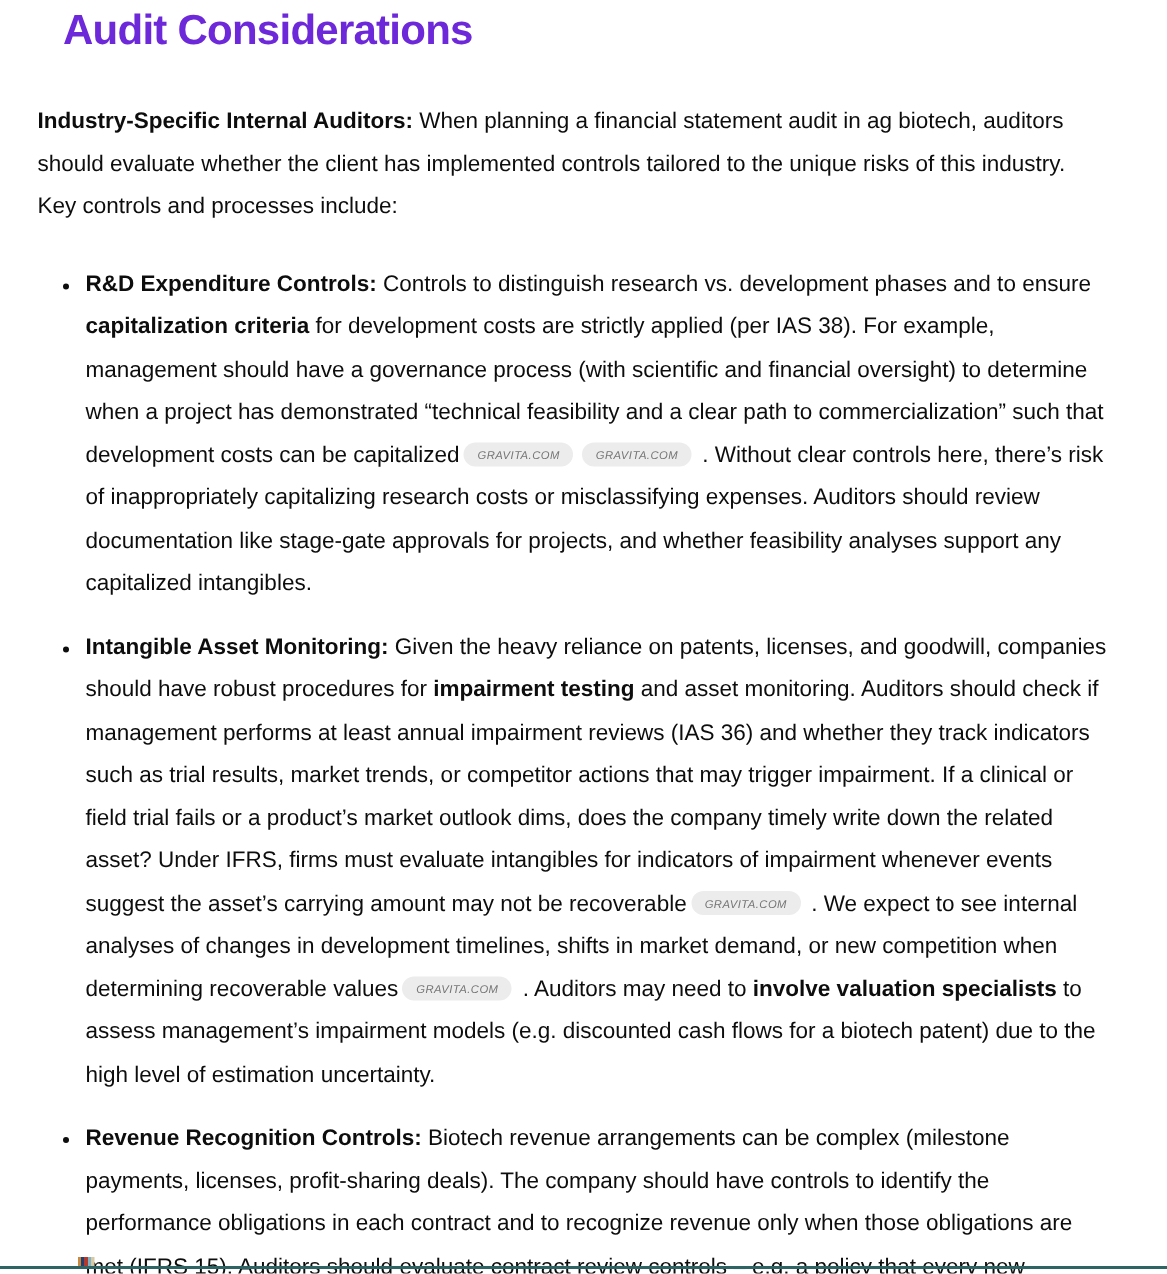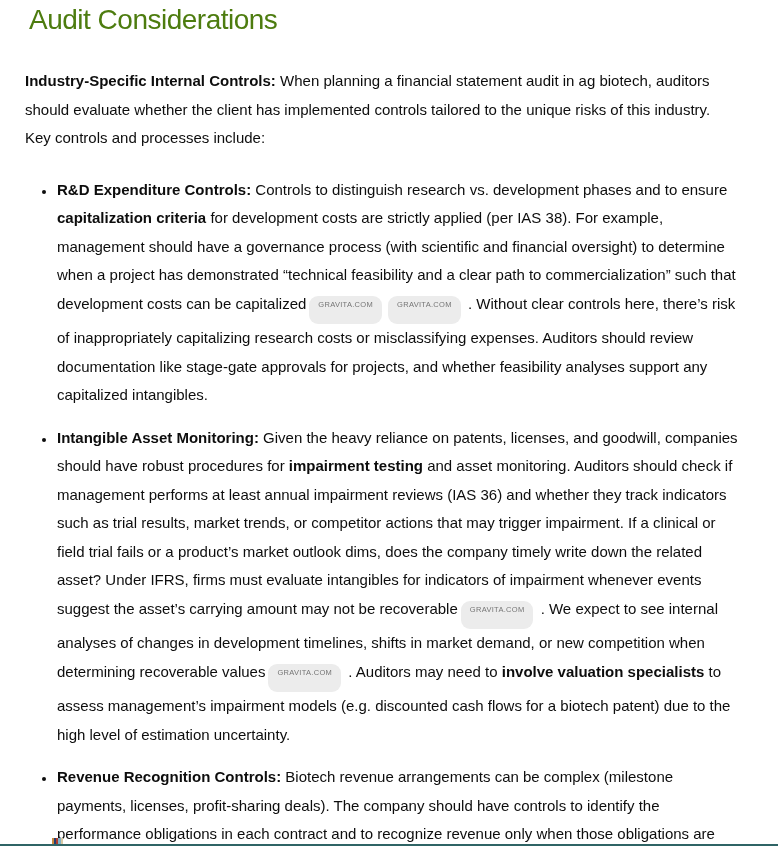--- a/index.html
+++ b/index.html
@@ -15,24 +15,24 @@
     position: relative;
     font-family: "Liberation Sans", "DejaVu Sans", sans-serif;
     color: #0d0d0d;
   }
   .page {
     padding: 2px 38px 0 25px;
   }
   h1.title {
     font-size: 28px;
     line-height: 1.25;
-    font-weight: 400;
+    font-weight: 700;
     letter-spacing: -0.5px;
-    margin: 0 0 30px 4px;
-    color: #4d7c0f;
+    margin: 0 0 30px 17px;
+    color: #6d28d9;
   }
   .body-text {
     font-size: 15px;
     line-height: 28.5px;
     color: #0d0d0d;
   }
   p.intro {
     margin: 0 0 23px 0;
   }
   ul.bullet-list {
@@ -51,26 +51,27 @@
   .b { font-weight: 700; }
   .i { }
   .pill {
     display: inline-block;
     background: #ececec;
     color: #757575;
     font-size: 7.5px;
     font-weight: 400;
     letter-spacing: 0.3px;
     line-height: 1;
-    padding: 5px 9px 16px 9px;
+    padding: 5px 9px 4px 9px;
     border-radius: 9px;
     vertical-align: 2px;
     margin: 0 3px;
     white-space: nowrap;
     cursor: pointer;
+    font-style: italic;
   }
   .bottom-divider {
     position: absolute;
     left: 0;
     top: 844px;
     width: 778px;
     height: 2px;
     background: #2f6465;
   }
   .favicon-artifact {
@@ -87,21 +88,21 @@
       #d9c9a3 78% 100%);
   }
 </style>
 </head>
 <body>
 
 <div class="page">
 
   <h1 class="title">Audit Considerations</h1>
 
-  <p class="intro body-text"><span class="b">Industry-Specific Internal Controls:</span><span> When planning a financial statement audit in ag biotech, auditors should evaluate whether the client has implemented controls tailored to the unique risks of this industry. Key controls and processes include:</span></p>
+  <p class="intro body-text"><span class="b">Industry-Specific Internal Auditors:</span><span> When planning a financial statement audit in ag biotech, auditors should evaluate whether the client has implemented controls tailored to the unique risks of this industry. Key controls and processes include:</span></p>
 
   <ul class="bullet-list body-text">
     <li><span class="b">R&amp;D Expenditure Controls:</span><span> Controls to distinguish research vs. development phases and to ensure </span><span class="b">capitalization criteria</span><span> for development costs are strictly applied (per IAS 38). For example, management should have a governance process (with scientific and financial oversight) to determine when a project has demonstrated </span><span class="i">“technical feasibility and a clear path to commercialization”</span><span> such that development costs can be capitalized</span><span class="pill">GRAVITA.COM</span><span class="pill">GRAVITA.COM</span><span> . Without clear controls here, there’s risk of inappropriately capitalizing research costs or misclassifying expenses. Auditors should review documentation like stage-gate approvals for projects, and whether feasibility analyses support any capitalized intangibles.</span></li>
     <li><span class="b">Intangible Asset Monitoring:</span><span> Given the heavy reliance on patents, licenses, and goodwill, companies should have robust procedures for </span><span class="b">impairment testing</span><span> and asset monitoring. Auditors should check if management performs at least annual impairment reviews (IAS 36) and whether they track indicators such as trial results, market trends, or competitor actions that may trigger impairment. If a clinical or field trial fails or a product’s market outlook dims, does the company timely write down the related asset? Under IFRS, firms must evaluate intangibles for indicators of impairment whenever events suggest the asset’s carrying amount may not be recoverable</span><span class="pill">GRAVITA.COM</span><span> . We expect to see internal analyses of changes in development timelines, shifts in market demand, or new competition when determining recoverable values</span><span class="pill">GRAVITA.COM</span><span> . Auditors may need to </span><span class="b">involve valuation specialists</span><span> to assess management’s impairment models (e.g. discounted cash flows for a biotech patent) due to the high level of estimation uncertainty.</span></li>
     <li><span class="b">Revenue Recognition Controls:</span><span> Biotech revenue arrangements can be complex (milestone payments, licenses, profit-sharing deals). The company should have controls to identify the performance obligations in each contract and to recognize revenue only when those obligations are met (IFRS 15). Auditors should evaluate contract review controls – e.g. a policy that every new licensing contract is reviewed by both legal and accounting teams to determine the proper revenue timing (point in time vs over time recognition)</span></li>
   </ul>
 
 </div>
 
 <div class="favicon-artifact"></div>

